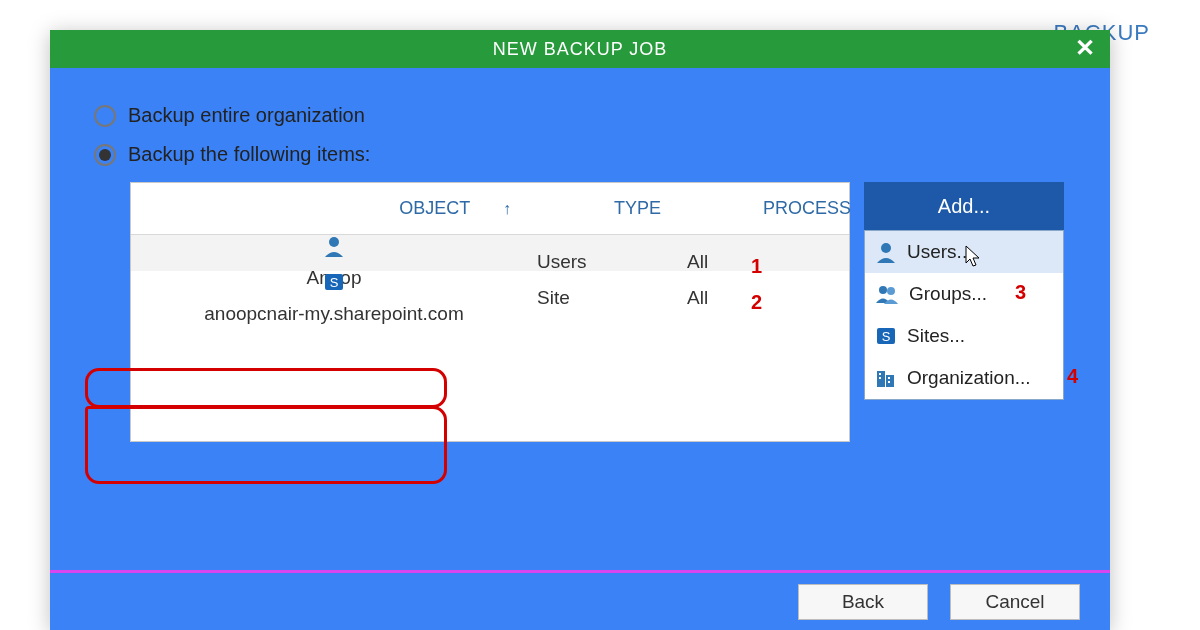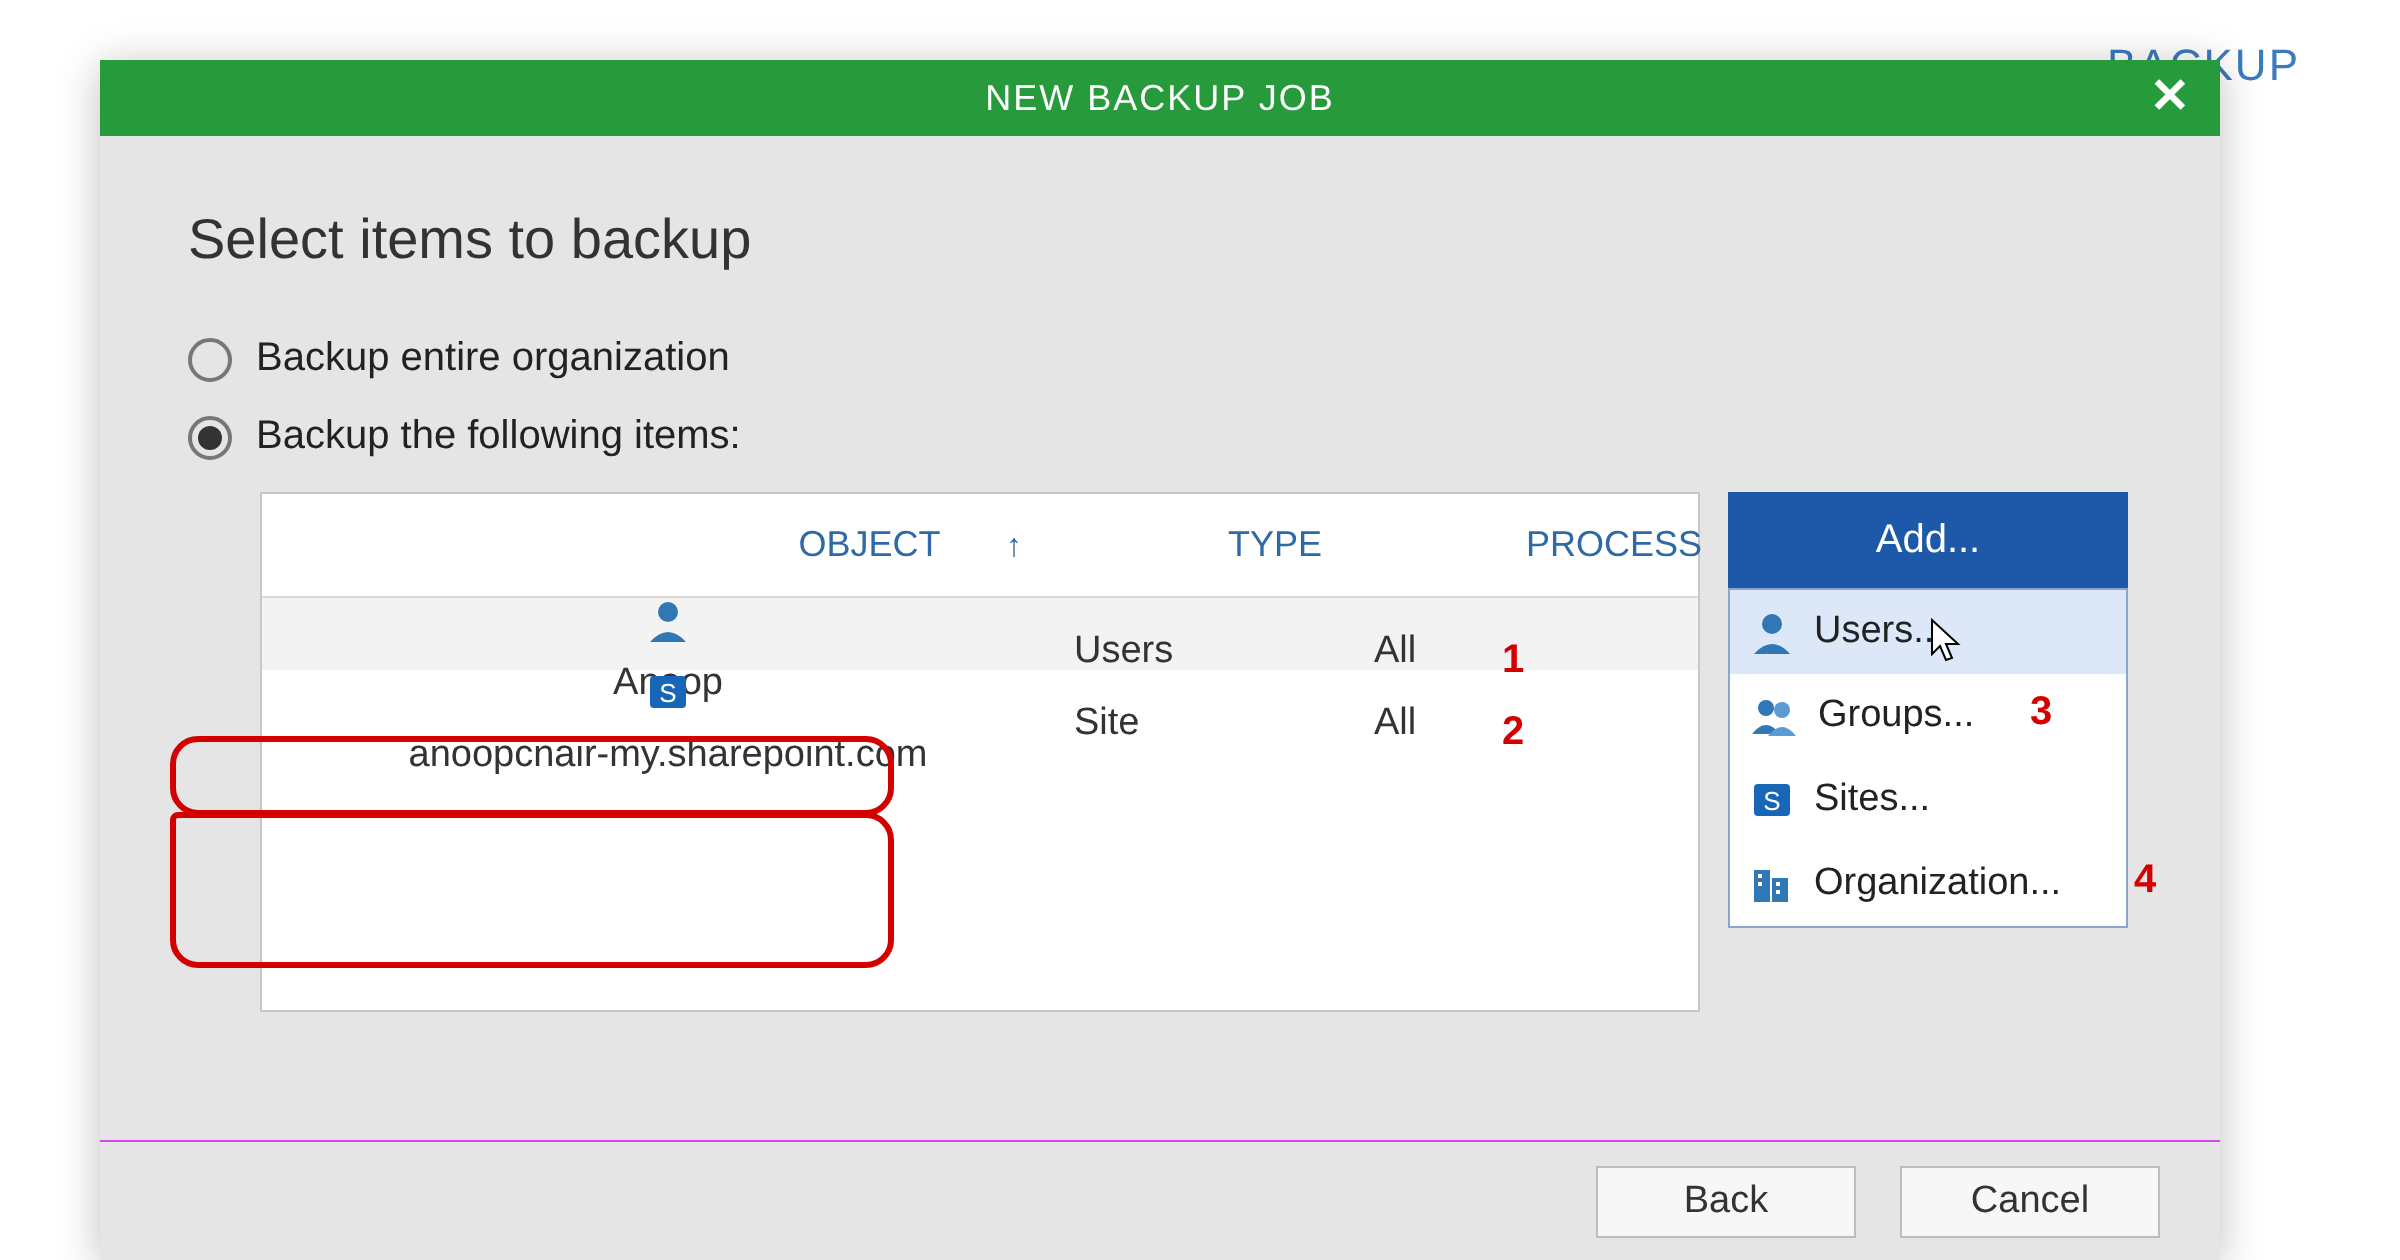--- a/index.html
+++ b/index.html
@@ -1,20 +1,20 @@
 <!DOCTYPE html>
 <html><head>
 <meta charset="utf-8">
 <style>
   * { box-sizing: border-box; margin: 0; padding: 0; font-family: "Segoe UI", Arial, sans-serif; }
   body { width: 1200px; height: 630px; background: #fff; position: relative; overflow: hidden; }
   .bg-text { position: absolute; top: 20px; right: 50px; color: #3a7abf; font-size: 22px; letter-spacing: 1px; }
   .modal {
     position: absolute; top: 30px; left: 50px; width: 1060px; height: 600px;
-    background: #e5e5e5; box-shadow: 0 3px 20px rgba(0,0,0,0.25); display: flex; flex-direction: column;
+    background: #3b82f6; box-shadow: 0 3px 20px rgba(0,0,0,0.25); display: flex; flex-direction: column;
   }
   .titlebar {
     background: #279a3c; height: 38px; color: #fff; display: flex; align-items: center; justify-content: center; position: relative;
     font-size: 18px; letter-spacing: 1px;
   }
   .close-x { position: absolute; right: 14px; top: 4px; font-size: 24px; font-weight: bold; cursor: pointer; }
   .content { flex: 1; padding: 36px 44px 10px 44px; position: relative; }
   .heading { font-size: 28px; color: #333; font-weight: 400; margin-bottom: 32px; }
   .radio-row { display: flex; align-items: center; font-size: 20px; color: #222; margin-bottom: 16px; }
   .radio {
@@ -53,39 +53,38 @@
   .menu-item {
     height: 42px; display:flex; align-items:center; padding-left:10px; gap:10px;
     font-size:19px; color:#222; cursor:pointer; position:relative;
   }
   .menu-item.hover { background:#dce8f8; }
   .menu-annot { position:absolute; color:#d40000; font-weight:bold; font-size:20px; }
   .cursor {
     position:absolute; width:18px; height:24px; pointer-events:none;
   }
   .footer {
-    height: 60px; border-top:1px solid #d946ef; display:flex; align-items:center; justify-content:flex-end; gap:22px; padding-right:30px;
+    height: 60px; border-top:3px solid #d946ef; display:flex; align-items:center; justify-content:flex-end; gap:22px; padding-right:30px;
   }
   .wiz-btn {
     width:130px; height:36px; background:#f7f7f7; border:1px solid #bdbdbd; font-size:19px; color:#333; cursor:pointer;
   }
 </style>
 </head>
 <body>
 
 <div class="bg-text">BACKUP</div>
 
 <div class="modal">
   <div class="titlebar">
     <span>NEW BACKUP JOB</span>
     <span class="close-x">✕</span>
   </div>
 
   <div class="content">
-    <div class="heading">Select items to backup</div>
 
     <div class="radio-row">
       <span class="radio"></span>
       <span>Backup entire organization</span>
     </div>
     <div class="radio-row">
       <span class="radio checked"></span>
       <span>Backup the following items:</span>
     </div>
 

